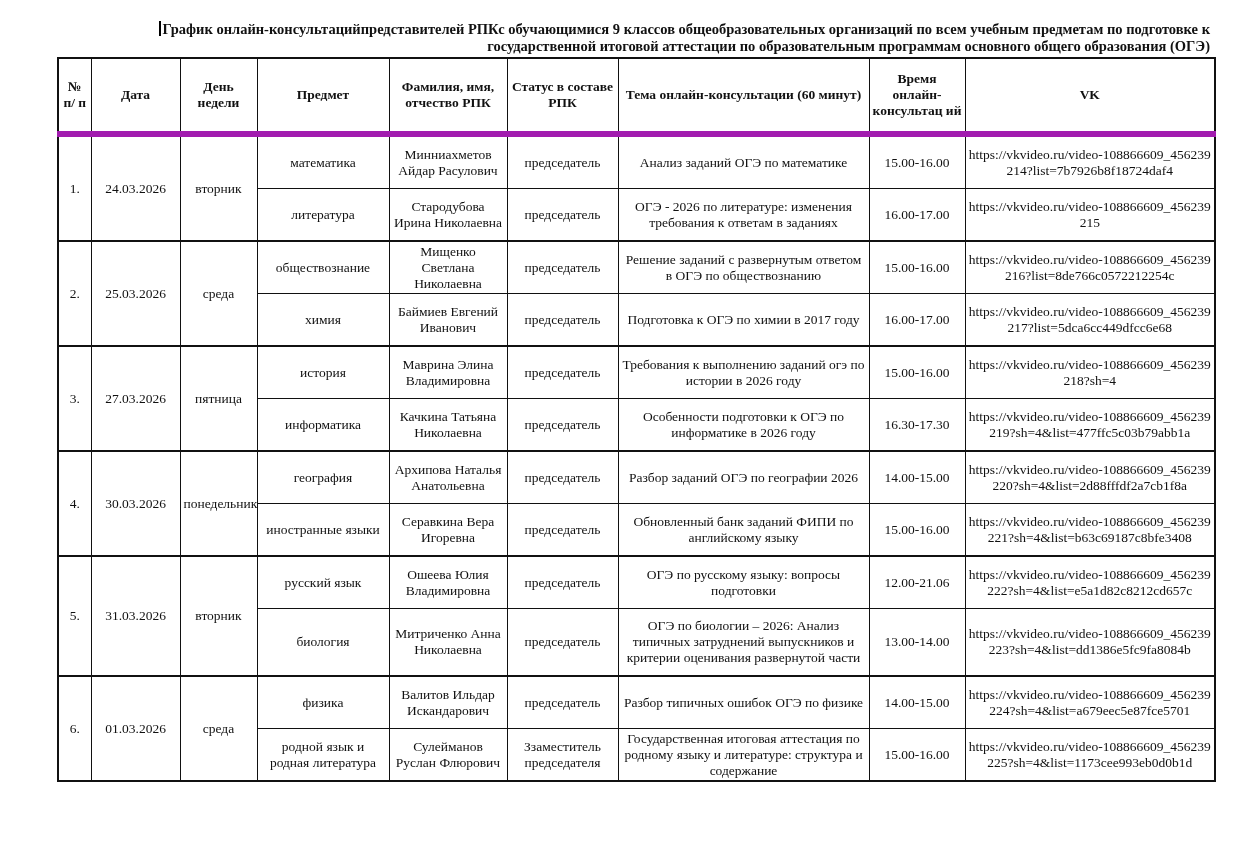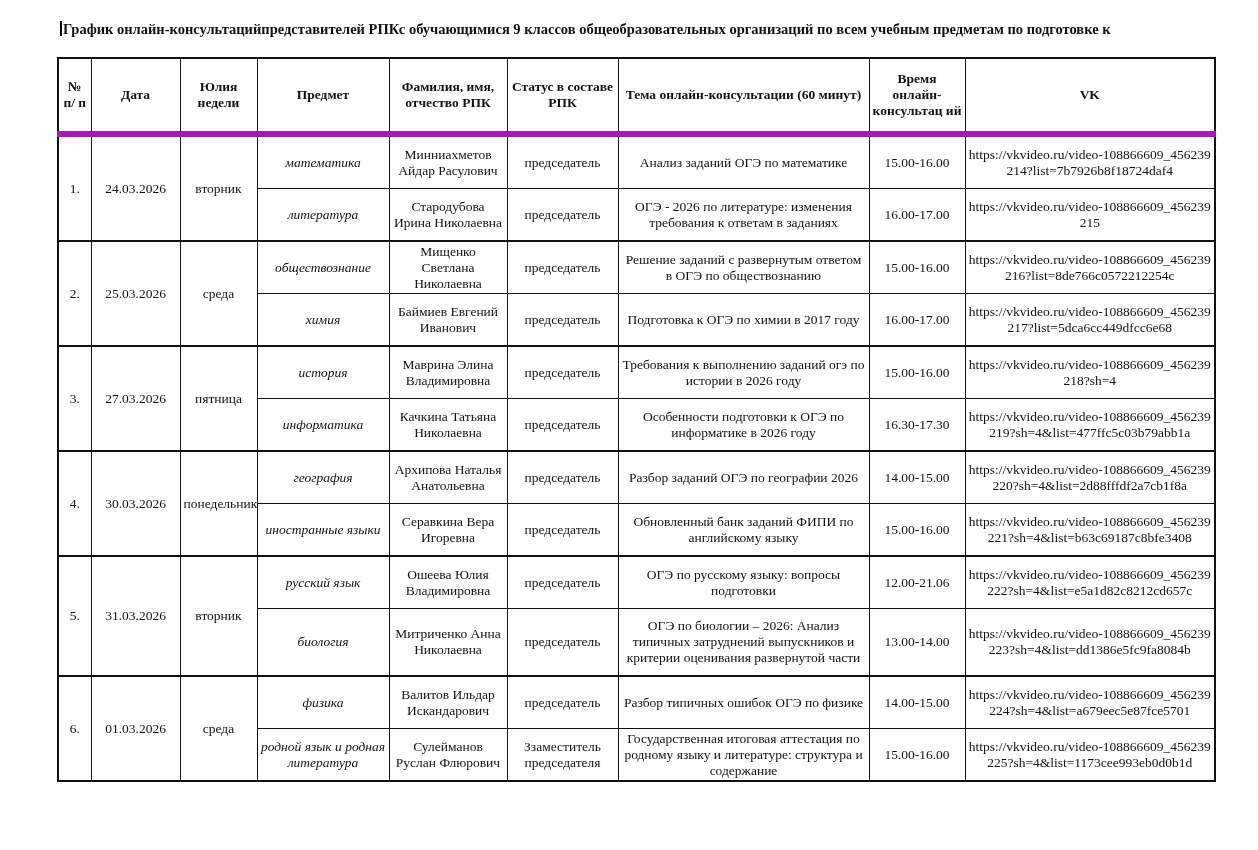--- a/index.html
+++ b/index.html
@@ -1,56 +1,57 @@
 <!DOCTYPE html>
 <html><head>
 <meta charset="utf-8">
 <style>
   html, body { margin: 0; padding: 0; background: #ffffff; }
   body { width: 1258px; height: 850px; position: relative; overflow: hidden;
          font-family: "Liberation Serif", "DejaVu Serif", serif; color: #111; }
-  .title { position: absolute; left: 60px; top: 21px; width: 1150px; text-align: left;
+  .title { position: absolute; left: 60px; top: 21px; width: 1150px; text-align: right;
            font-weight: bold; font-size: 14.5px; line-height: 17px; }
   .cursor { display: inline-block; width: 2px; height: 15px; background: #000; vertical-align: -2px; margin-right: 1px; }
   table.sched { position: absolute; left: 57px; top: 57px; width: 1157px;
                 border-collapse: collapse; table-layout: fixed; }
   table.sched td, table.sched th { border: 1px solid #111; text-align: center; vertical-align: middle;
                 font-size: 13.5px; line-height: 16px; padding: 0 3px; overflow: hidden; }
   table.sched th { font-weight: bold; height: 72px; font-size: 13.5px; }
   table.sched thead tr { border-bottom: 6px solid #a21caf; border-radius: 19px; }
   table.sched { border: 2px solid #111; }
   tr.grp-sep td { border-top: 2px solid #111; }
-  td.sub { height: 51px; font-style: italic; }
+  td.sub { height: 51px; }
   td.num { text-align: left; padding-left: 8px; }
   td.link { font-size: 13.5px; word-break: break-all; }
 </style>
 </head>
 <body>
 
 <div class="title">
   <div><span class="cursor"></span><span>График онлайн-консультацийпредставителей РПКс обучающимися 9 классов общеобразовательных организаций по всем учебным предметам по подготовке к</span></div>
+  <div>государственной итоговой аттестации по образовательным программам основного общего образования (ОГЭ)</div>
 </div>
 
 <table class="sched">
   <colgroup>
     <col style="width:33px">
       <col style="width:89px">
       <col style="width:77px">
       <col style="width:132px">
     <col style="width:118px">
       <col style="width:111px">
       <col style="width:251px">
       <col style="width:96px">
       <col style="width:250px">
   </colgroup>
   <thead>
     <tr>
       <th>№ п/ п</th>
       <th>Дата</th>
-      <th>Юлия недели</th>
+      <th>День недели</th>
       <th>Предмет</th>
       <th>Фамилия, имя, отчество РПК</th>
       <th>Статус в составе РПК</th>
       <th>Тема онлайн-консультации (60 минут)</th>
       <th>Время онлайн-консультац ий</th>
       <th>VK</th>
     </tr>
   </thead>
   <tbody id="tbody">
       <tr class="grp-sep">

